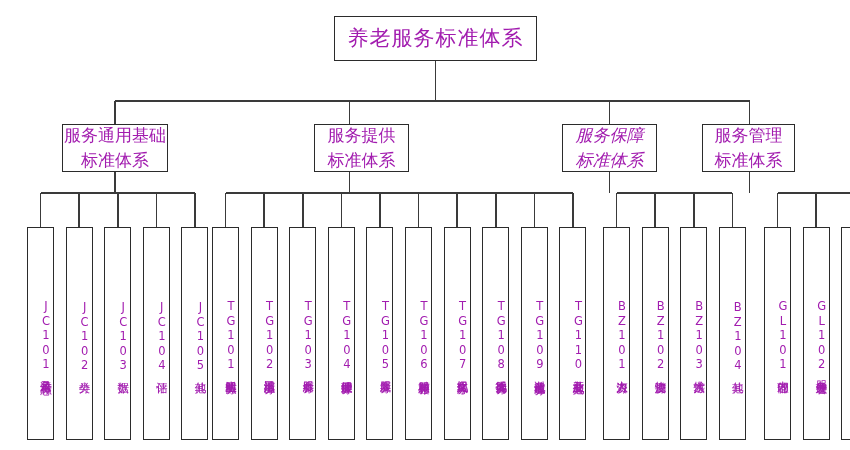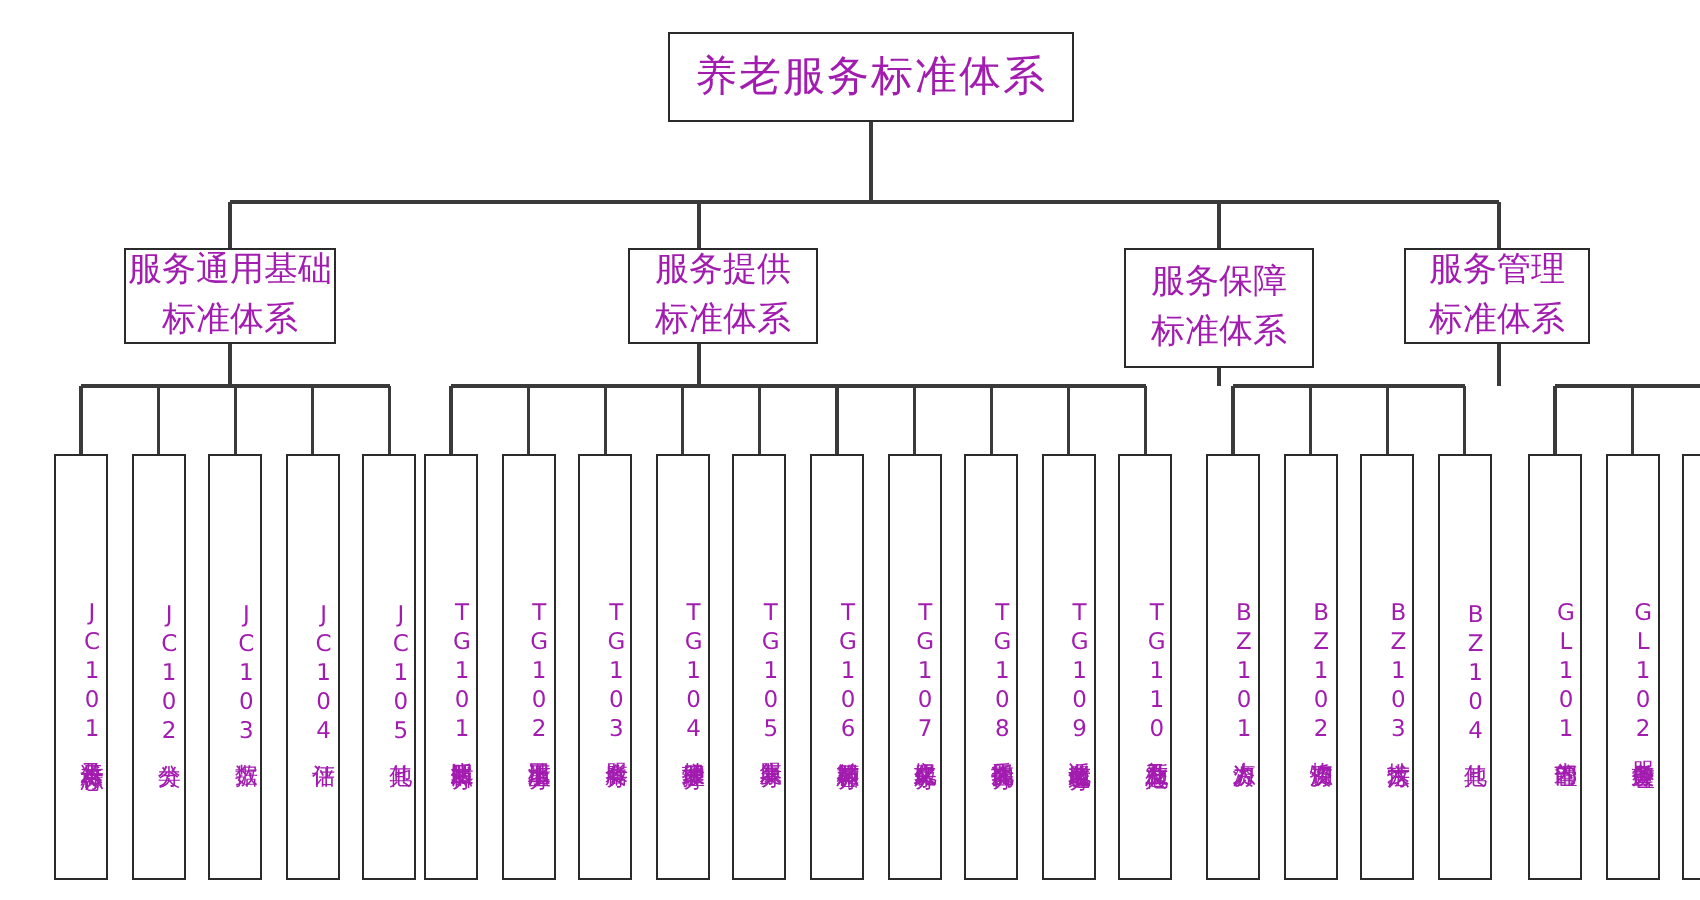--- a/index.html
+++ b/index.html
@@ -112,21 +112,21 @@
       <line x1="893.3" y1="193" x2="893.3" y2="227"></line>
     </svg>
 
   <div class="node root" style="left:334px; top:16px; width:203px; height:45px;">养老服务标准体系</div>
 
   <div id="level2-layer">
       <div class="node level2" style="left: 62px; top: 124px; width: 106px; height: 48px;">服务通用基础
 标准体系</div>
       <div class="node level2" style="left: 302px; top: 124px; width: 95px; height: 48px; margin-left: 12px;">服务提供
 标准体系</div>
-      <div class="node level2" style="left: 562px; top: 124px; width: 95px; height: 60px;">服务保障
+      <div class="node level2" style="left: 562px; top: 124px; width: 95px; height: 48px; font-style: italic;">服务保障
 标准体系</div>
       <div class="node level2" style="left: 702px; top: 124px; width: 93px; height: 48px;">服务管理
 标准体系</div>
     </div>
   <div id="leaf-layer">
       <div class="node leaf" style="left: 27px; top: 227px; width: 27px; height: 213px;">
         <span class="leaf-text">JC101术语及符号标志</span>
       </div>
       <div class="node leaf" style="left: 65.6px; top: 227px; width: 27px; height: 213px;">
         <span class="leaf-text">JC102分类</span>

